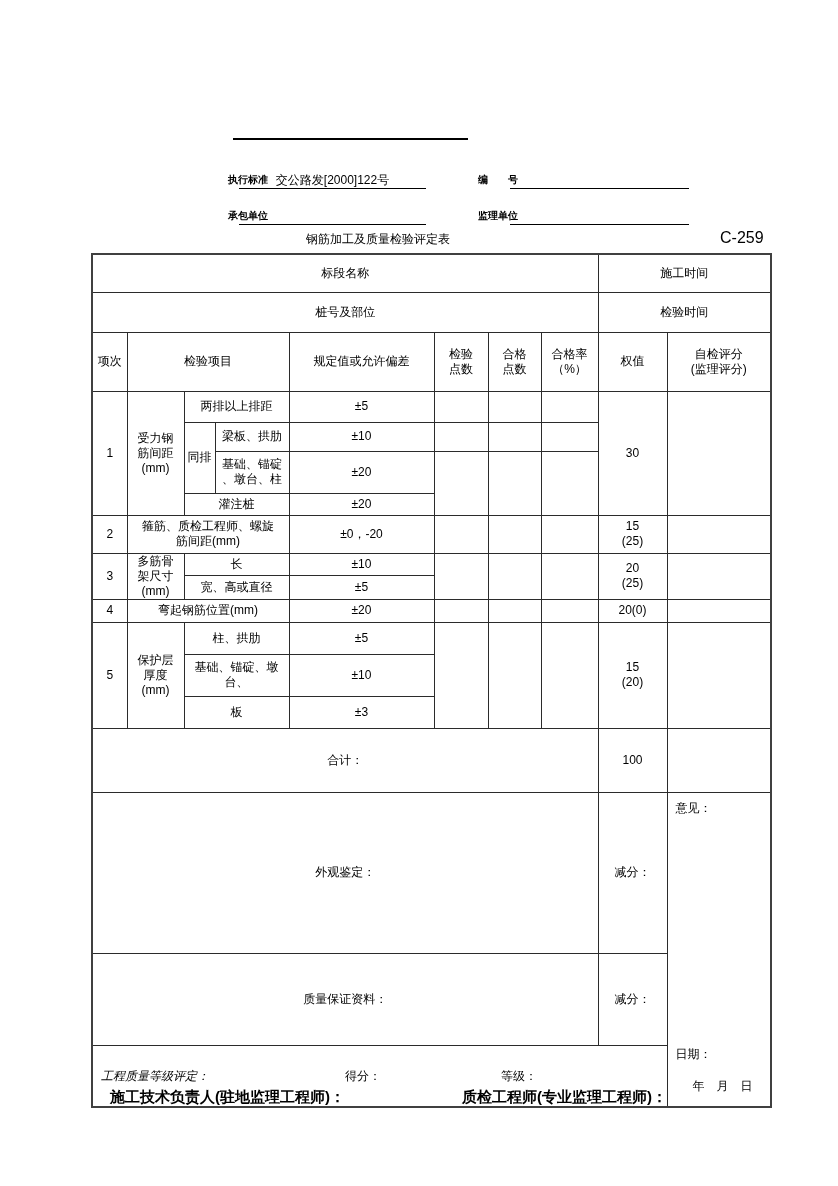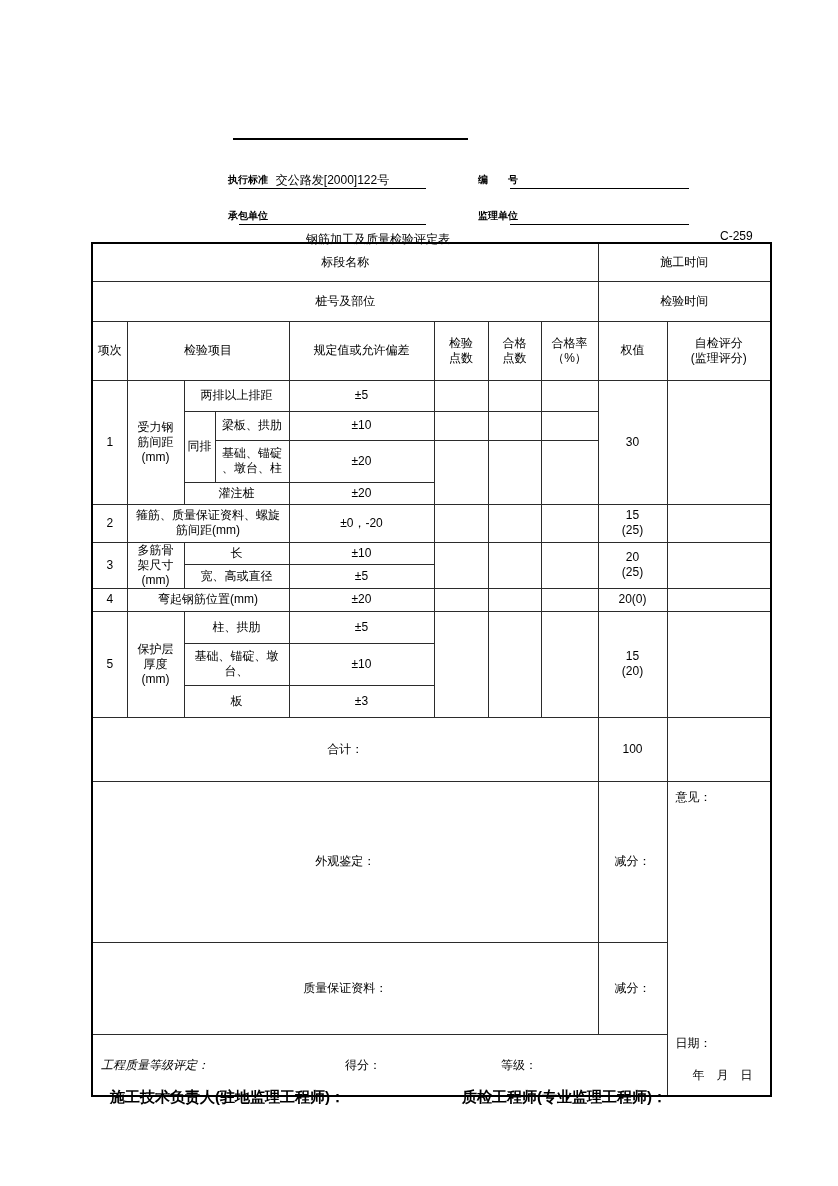--- a/index.html
+++ b/index.html
@@ -4,24 +4,24 @@
 <style>
   html,body{margin:0;padding:0;background:#fff;}
   .page{position:relative;width:838px;height:1186px;background:#ffffff;
         font-family:"Liberation Sans",sans-serif;color:#000;overflow:hidden;}
   .abs{position:absolute;}
   .doc-title{font-size:27px;font-weight:bold;letter-spacing:2px;white-space:nowrap;}
   .title-underline{border-bottom:2px solid #000;height:1px;}
   .lbl{font-size:10px;white-space:pre;margin-left:32px;}
   .fill{border-bottom:1px solid #000;height:16px;font-size:12px;text-align:center;white-space:nowrap;}
   .subtitle{font-size:12px;white-space:nowrap;}
-  .formcode{font-size:12px;white-space:nowrap;text-align:right;}
-
-  table.form{position:absolute;left:91px;top:242px;width:679px;
-             border-collapse:collapse;table-layout:fixed;border:2px solid #000000;}
+  .formcode{font-size:16px;white-space:nowrap;text-align:right;}
+
+  table.form{position:absolute;left:91px;top:253px;width:679px;
+             border-collapse:collapse;table-layout:fixed;border:2px solid #404040;}
   table.form td{border:1px solid #2b2b2b;font-size:12px;line-height:1.25;
                 text-align:center;vertical-align:middle;padding:0;
                 white-space:pre-line;overflow:hidden;}
   td.left{text-align:left;padding-left:8px;}
   td.top{vertical-align:top;padding-top:5px;}
   td.rel{position:relative;}
   .cellspan{position:absolute;font-size:12px;white-space:pre;}
   .sig{font-size:15px;white-space:pre;}
 </style>
 </head>
@@ -112,21 +112,21 @@
       <td rowspan="2"></td>
       <td rowspan="2"></td>
     </tr>
     <tr style="height:22px">
       <td colspan="2">灌注桩</td>
       <td>±20</td>
     </tr>
 
     <tr style="height:38px">
       <td>2</td>
-      <td colspan="3">箍筋、质量保证资料、螺旋
+      <td colspan="3">箍筋、质检工程师、螺旋
 筋间距(mm)</td>
       <td>±0，-20</td>
       <td></td>
       <td></td>
       <td></td>
       <td>15
 (25)</td>
       <td></td>
     </tr>
 

